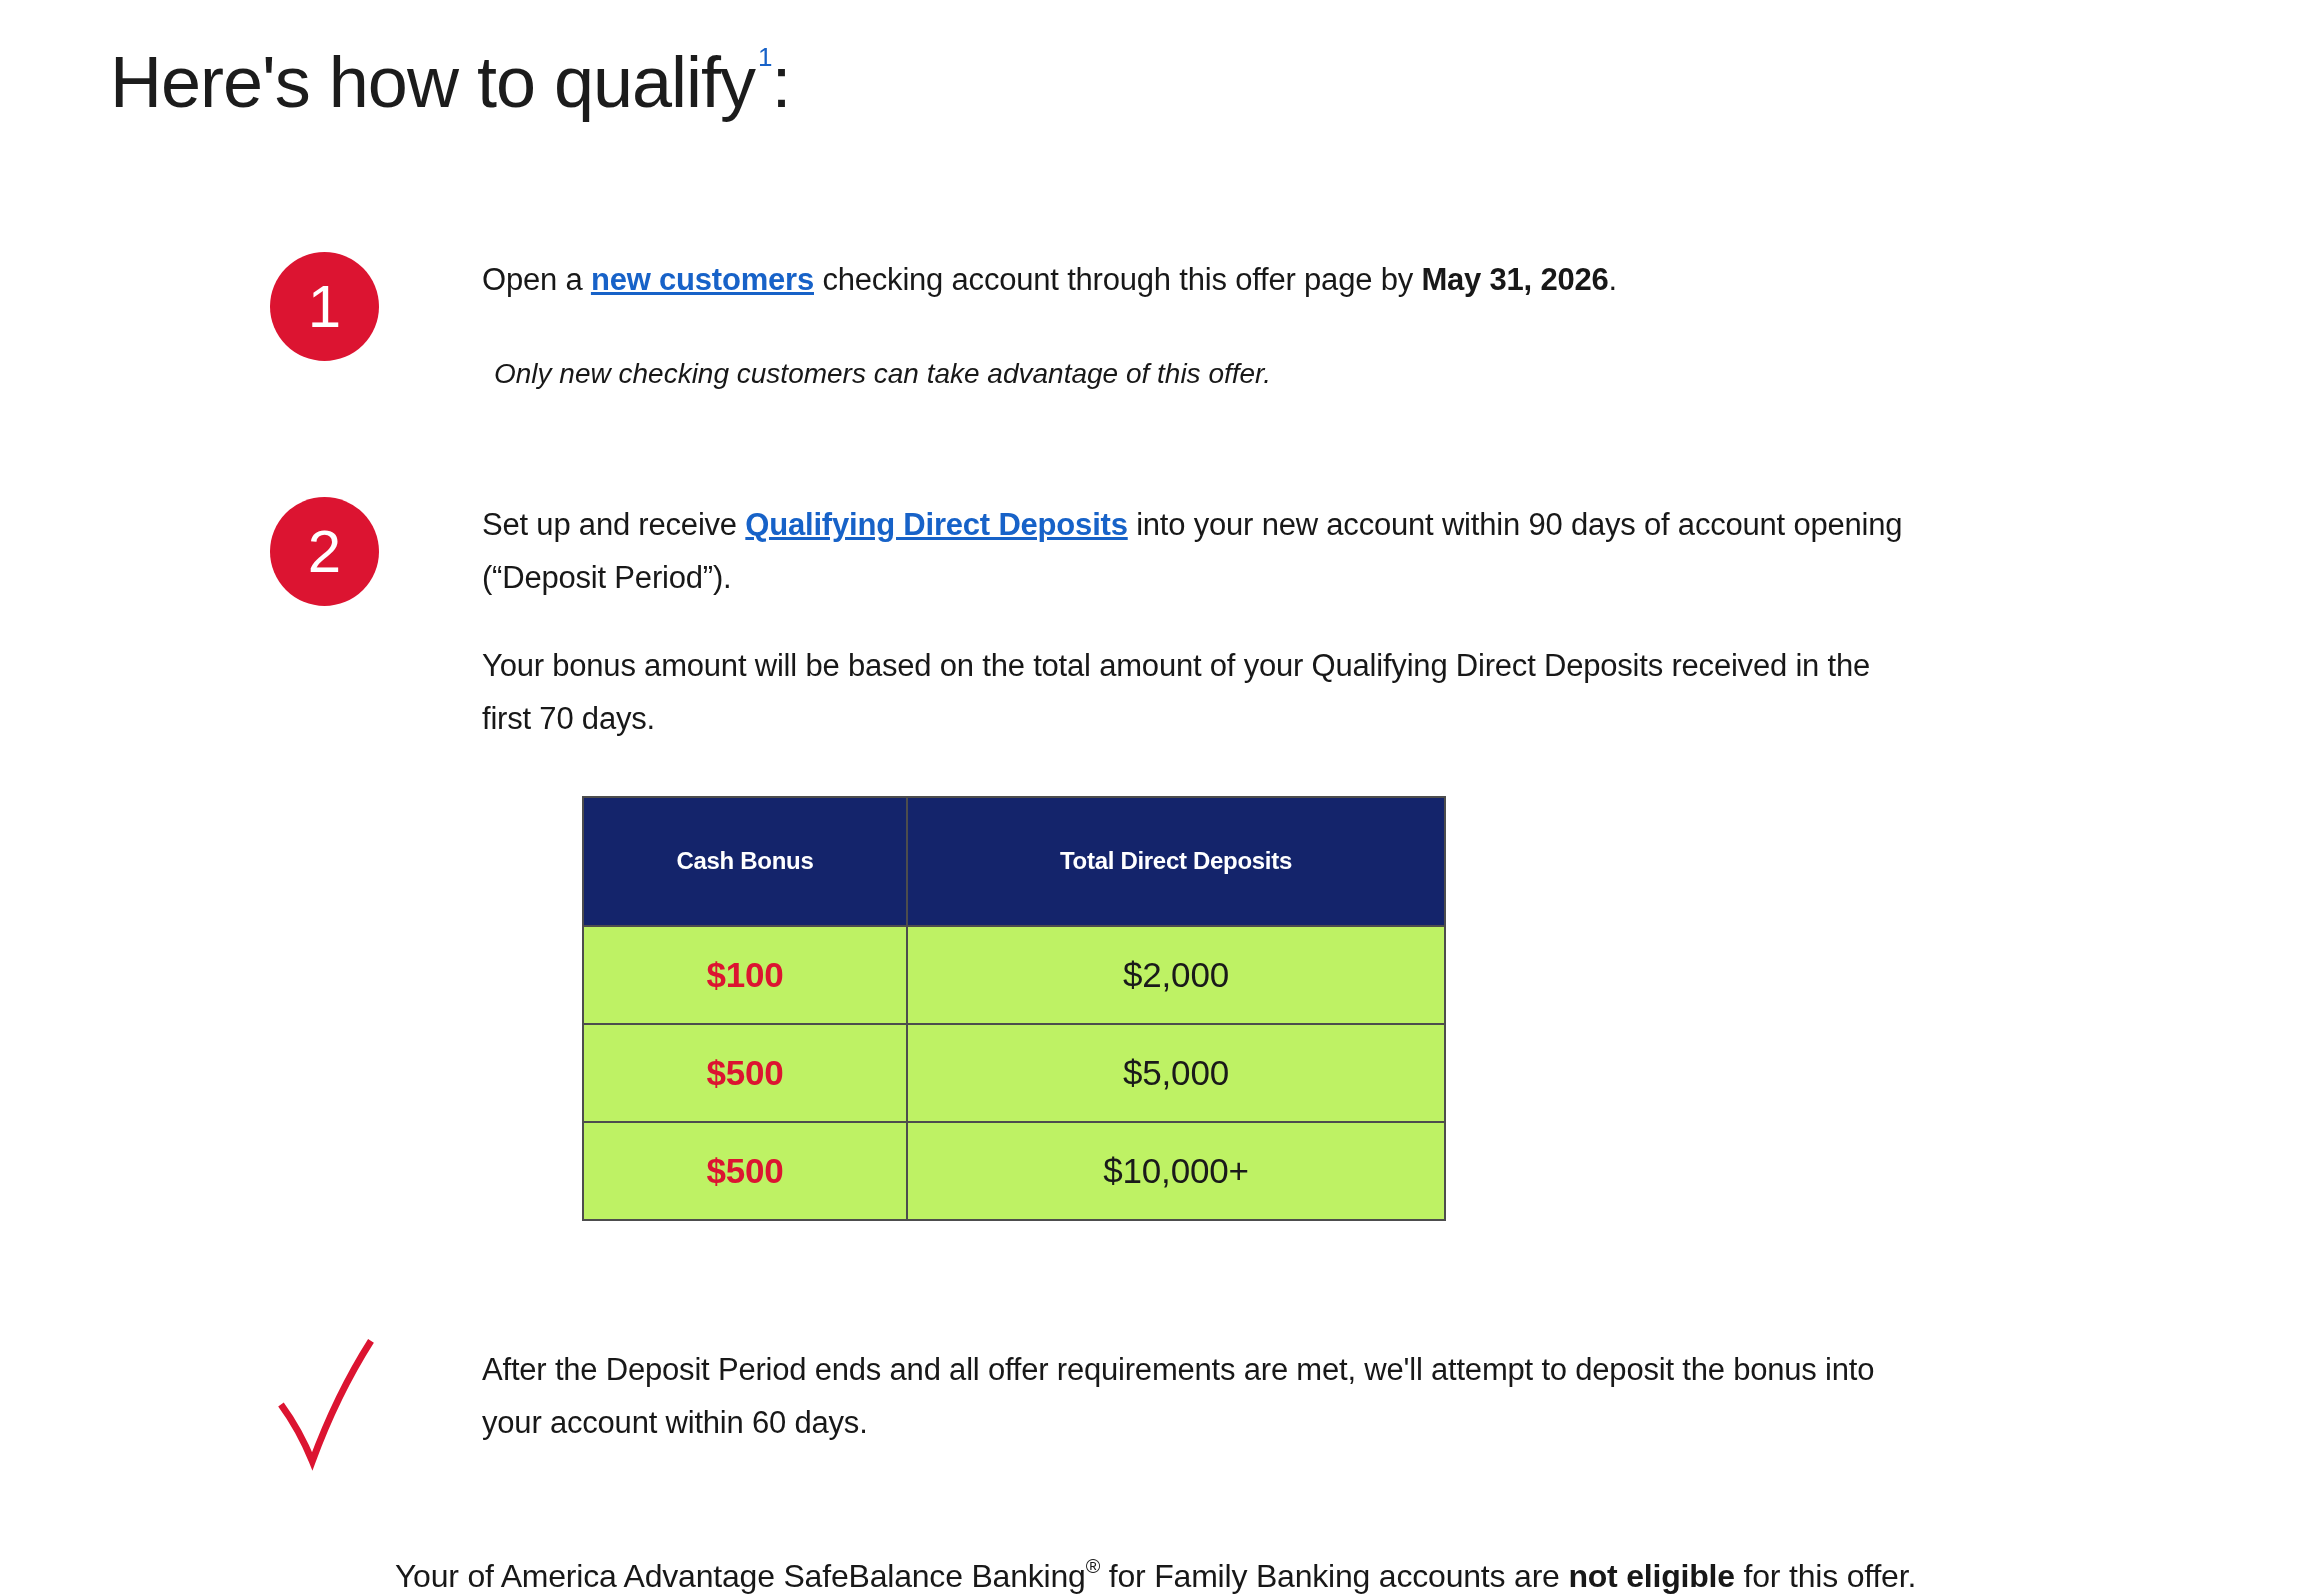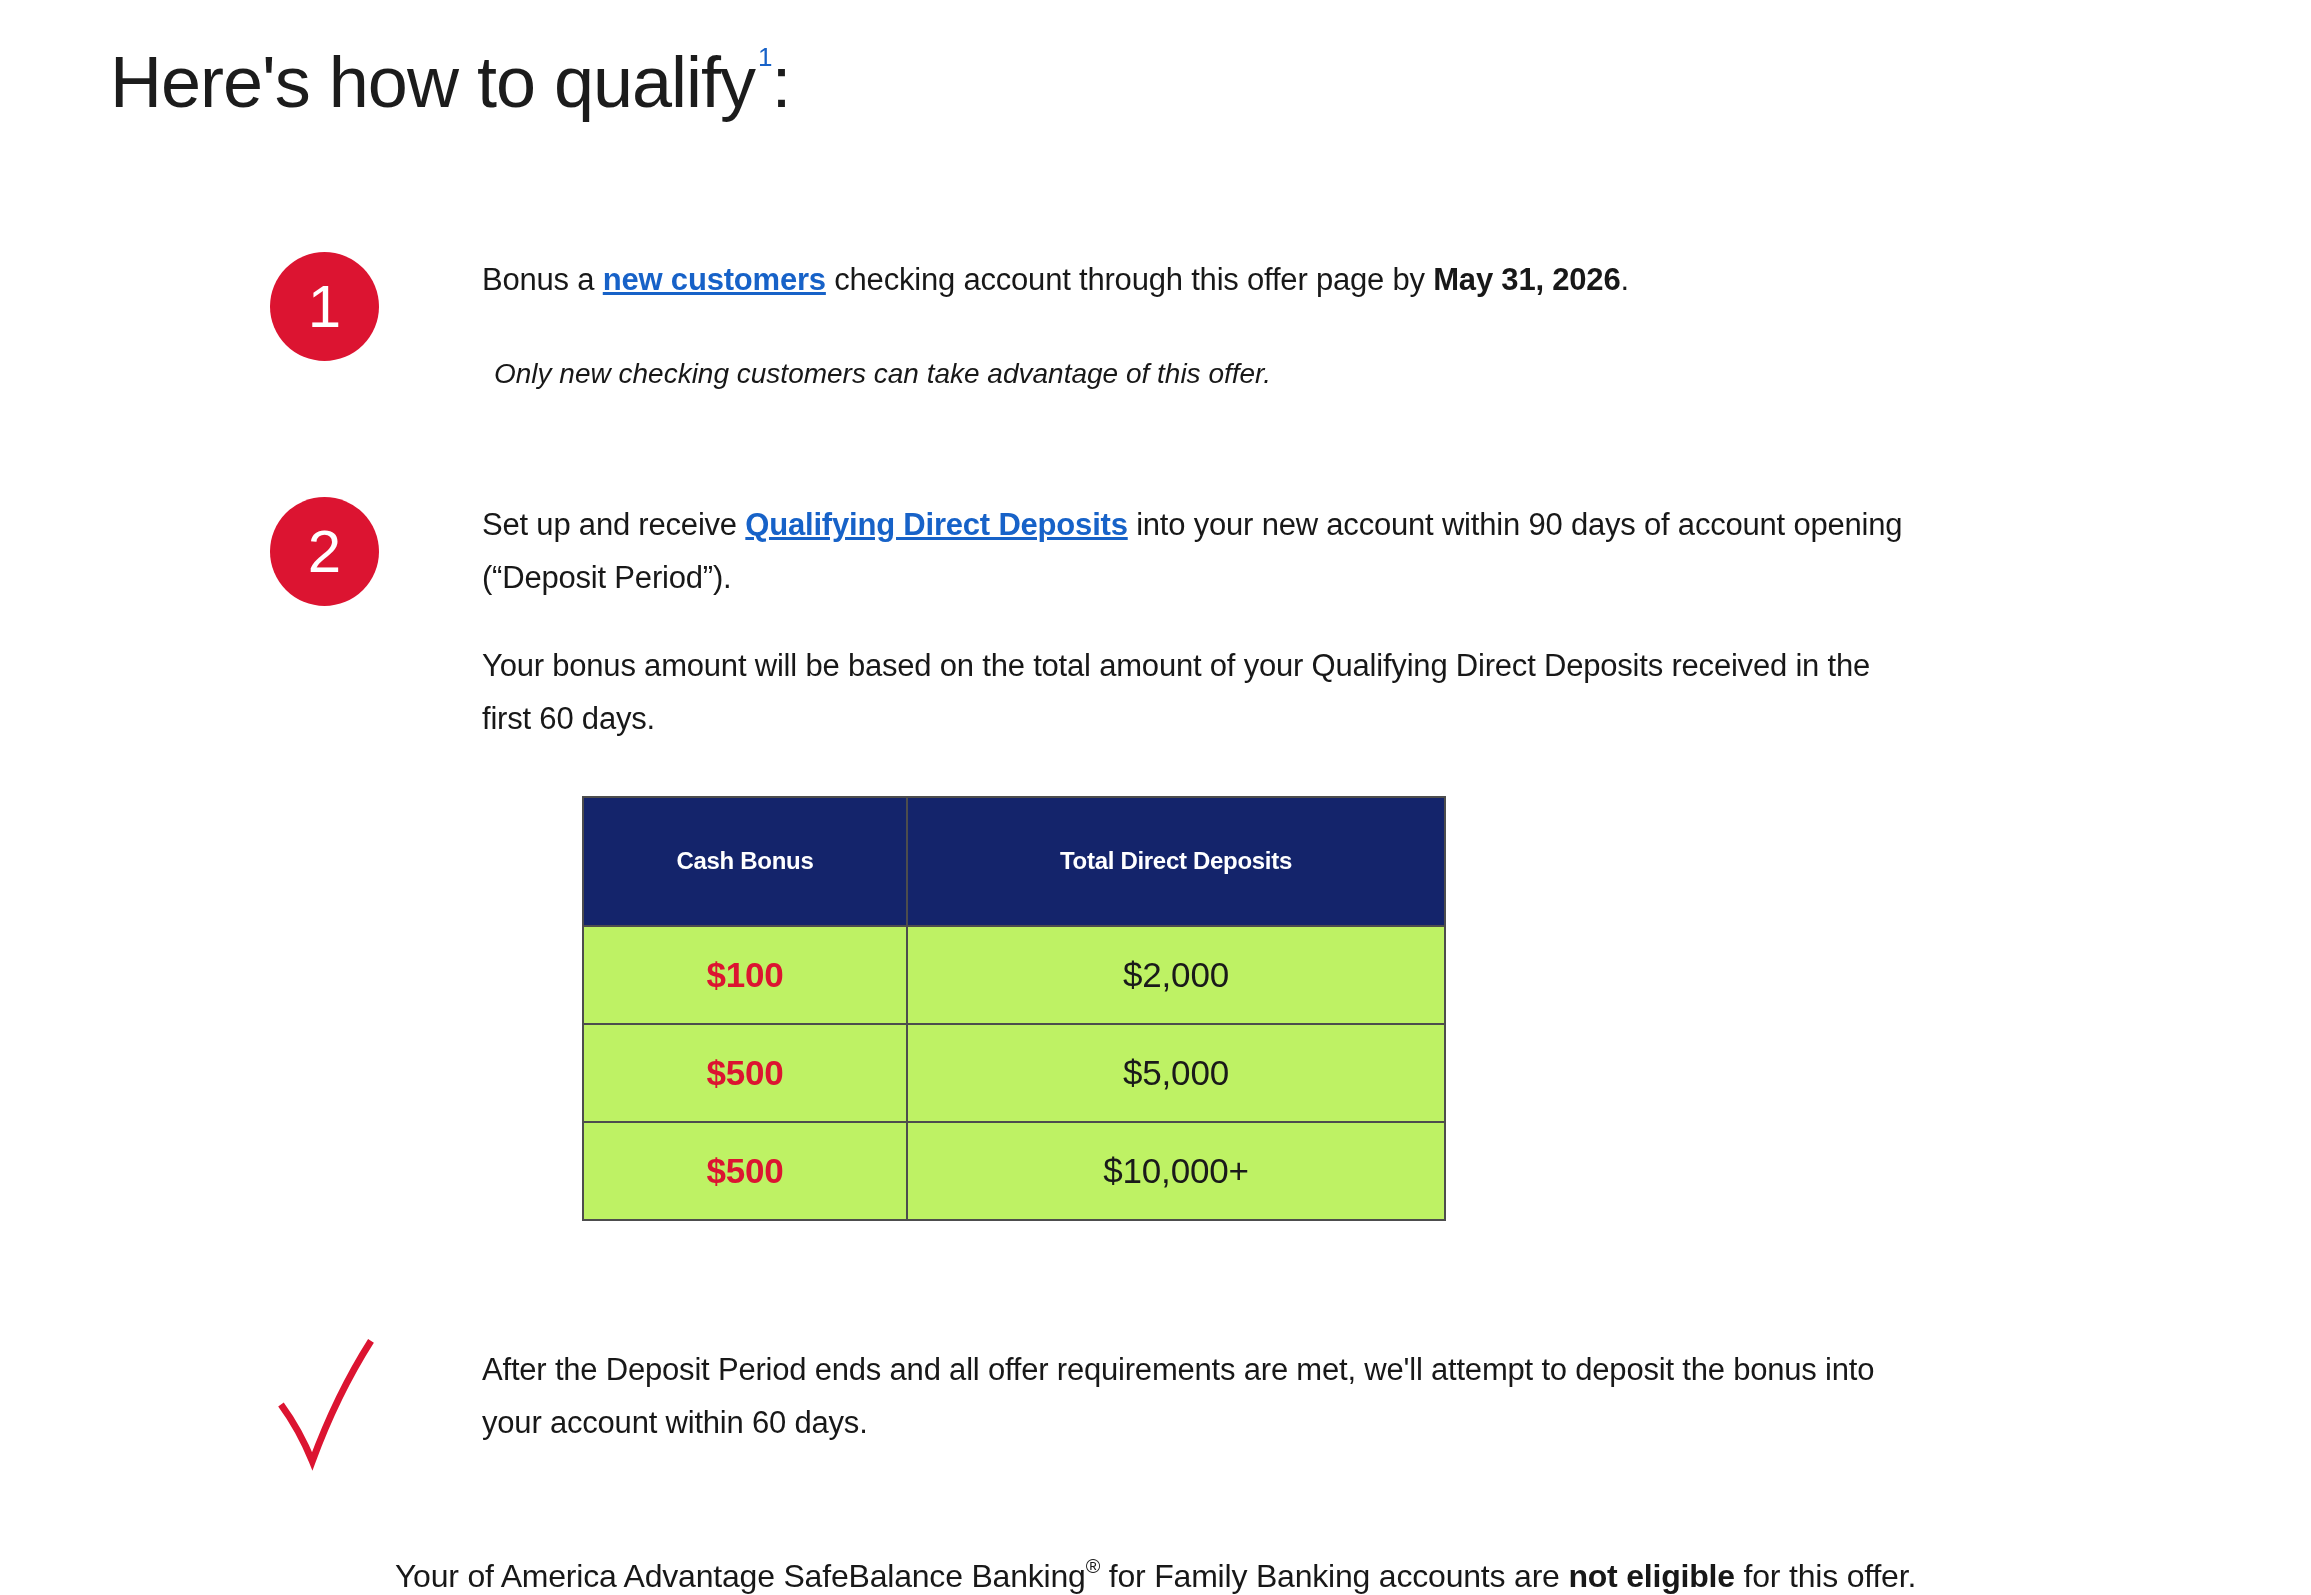--- a/index.html
+++ b/index.html
@@ -140,30 +140,30 @@
 </head>
 <body>
 
 <div class="page">
 
   <h1 class="page-title"><span>Here's how to qualify</span><a class="footnote-sup">1</a><span>:</span></h1>
 
   <div class="step step-1">
     <div class="marker">1</div>
     <div class="step-body">
-      <p class="step-line"><span>Bonus a </span><a class="inline-link">new customers</a><span> checking account through this offer page by </span><strong>May 31, 2026</strong><span>.</span></p>
+      <p class="step-line"><span>Open a </span><a class="inline-link">new customers</a><span> checking account through this offer page by </span><strong>May 31, 2026</strong><span>.</span></p>
       <p class="note">Only new checking customers can take advantage of this offer.</p>
     </div>
   </div>
 
   <div class="step step-2">
     <div class="marker">2</div>
     <div class="step-body">
       <p class="step-line"><span>Set up and receive </span><a class="inline-link">Qualifying Direct Deposits</a><span> into your new account within 90 days of account opening (“Deposit Period”).</span></p>
-      <p class="para">Your bonus amount will be based on the total amount of your Qualifying Direct Deposits received in the first 60 days.</p>
+      <p class="para">Your bonus amount will be based on the total amount of your Qualifying Direct Deposits received in the first 70 days.</p>
 
       <table class="bonus-table">
         <thead>
           <tr>
             <th class="col-bonus">Cash Bonus</th>
             <th class="col-deposits">Total Direct Deposits</th>
           </tr>
         </thead>
         <tbody>
           <tr>

